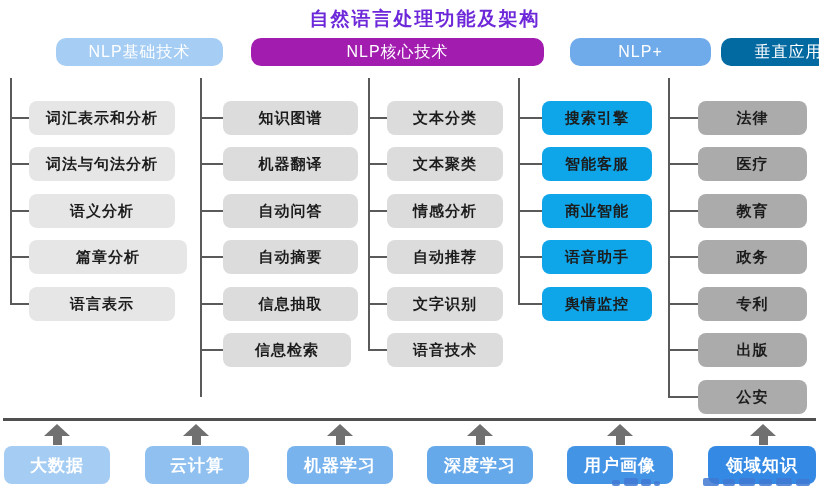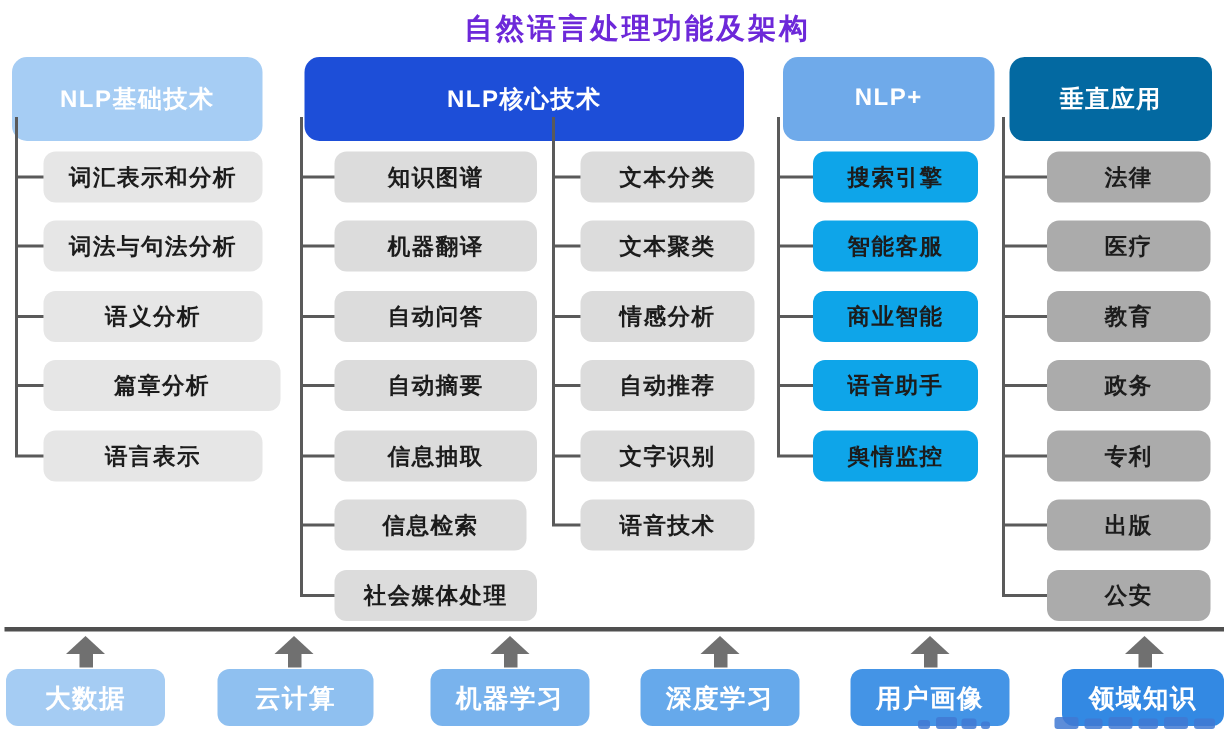--- a/index.html
+++ b/index.html
@@ -2,25 +2,25 @@
 <html><head>
 <meta charset="utf-8">
 <style>
   html,body{margin:0;padding:0;background:#ffffff;}
   body{font-family:"Liberation Sans","DejaVu Sans",sans-serif;}
   #canvas{position:relative;width:819px;height:486px;background:#ffffff;overflow:hidden;}
 
   .title{position:absolute;top:6px;left:425px;transform:translateX(-50%);
     font-size:19px;font-weight:bold;letter-spacing:2px;color:#6d28d9;white-space:nowrap;}
 
-  .hdr{position:absolute;top:38px;height:56px;border-radius:10px;
+  .hdr{position:absolute;top:38px;height:28px;border-radius:10px;
     display:flex;align-items:center;justify-content:center;
-    color:#ffffff;font-size:16px;font-weight:bold;letter-spacing:1px;}
+    color:#ffffff;font-size:16px;font-weight:normal;letter-spacing:1px;margin-left:48px;}
   .h1{background:#a6cdf4;}
-  .h2{background:#1d4ed8;}
+  .h2{background:#a21caf;}
   .h3{background:#6faaea;}
   .h4{background:#0369a1;}
 
   .vline{position:absolute;width:2px;background:#5a5a5a;}
 
   .box{position:absolute;height:34px;border-radius:8px;
     display:flex;align-items:center;justify-content:center;
     font-size:15px;font-weight:bold;letter-spacing:1px;color:#1c1c1c;white-space:nowrap;}
   .box::before{content:"";position:absolute;right:100%;top:50%;margin-top:-1px;
     height:2px;width:var(--tick,19px);background:#5a5a5a;}
@@ -66,21 +66,20 @@
   <div class="box g1" style="--tick:19px;left:29px;top:194px;width:146px">语义分析</div>
   <div class="box g1" style="--tick:19px;left:29px;top:240px;width:158px">篇章分析</div>
   <div class="box g1" style="--tick:19px;left:29px;top:287px;width:146px">语言表示</div>
 
   <div class="box g2" style="--tick:23px;left:223px;top:101px;width:135px">知识图谱</div>
   <div class="box g2" style="--tick:23px;left:223px;top:147px;width:135px">机器翻译</div>
   <div class="box g2" style="--tick:23px;left:223px;top:194px;width:135px">自动问答</div>
   <div class="box g2" style="--tick:23px;left:223px;top:240px;width:135px">自动摘要</div>
   <div class="box g2" style="--tick:23px;left:223px;top:287px;width:135px">信息抽取</div>
   <div class="box g2" style="--tick:23px;left:223px;top:333px;width:128px">信息检索</div>
-  <div class="box g2" style="--tick:23px;left:223px;top:380px;width:135px">社会媒体处理</div>
 
   <div class="box g2" style="--tick:19px;left:387px;top:101px;width:116px">文本分类</div>
   <div class="box g2" style="--tick:19px;left:387px;top:147px;width:116px">文本聚类</div>
   <div class="box g2" style="--tick:19px;left:387px;top:194px;width:116px">情感分析</div>
   <div class="box g2" style="--tick:19px;left:387px;top:240px;width:116px">自动推荐</div>
   <div class="box g2" style="--tick:19px;left:387px;top:287px;width:116px">文字识别</div>
   <div class="box g2" style="--tick:19px;left:387px;top:333px;width:116px">语音技术</div>
 
   <div class="box g3" style="--tick:24px;left:542px;top:101px;width:110px">搜索引擎</div>
   <div class="box g3" style="--tick:24px;left:542px;top:147px;width:110px">智能客服</div>

